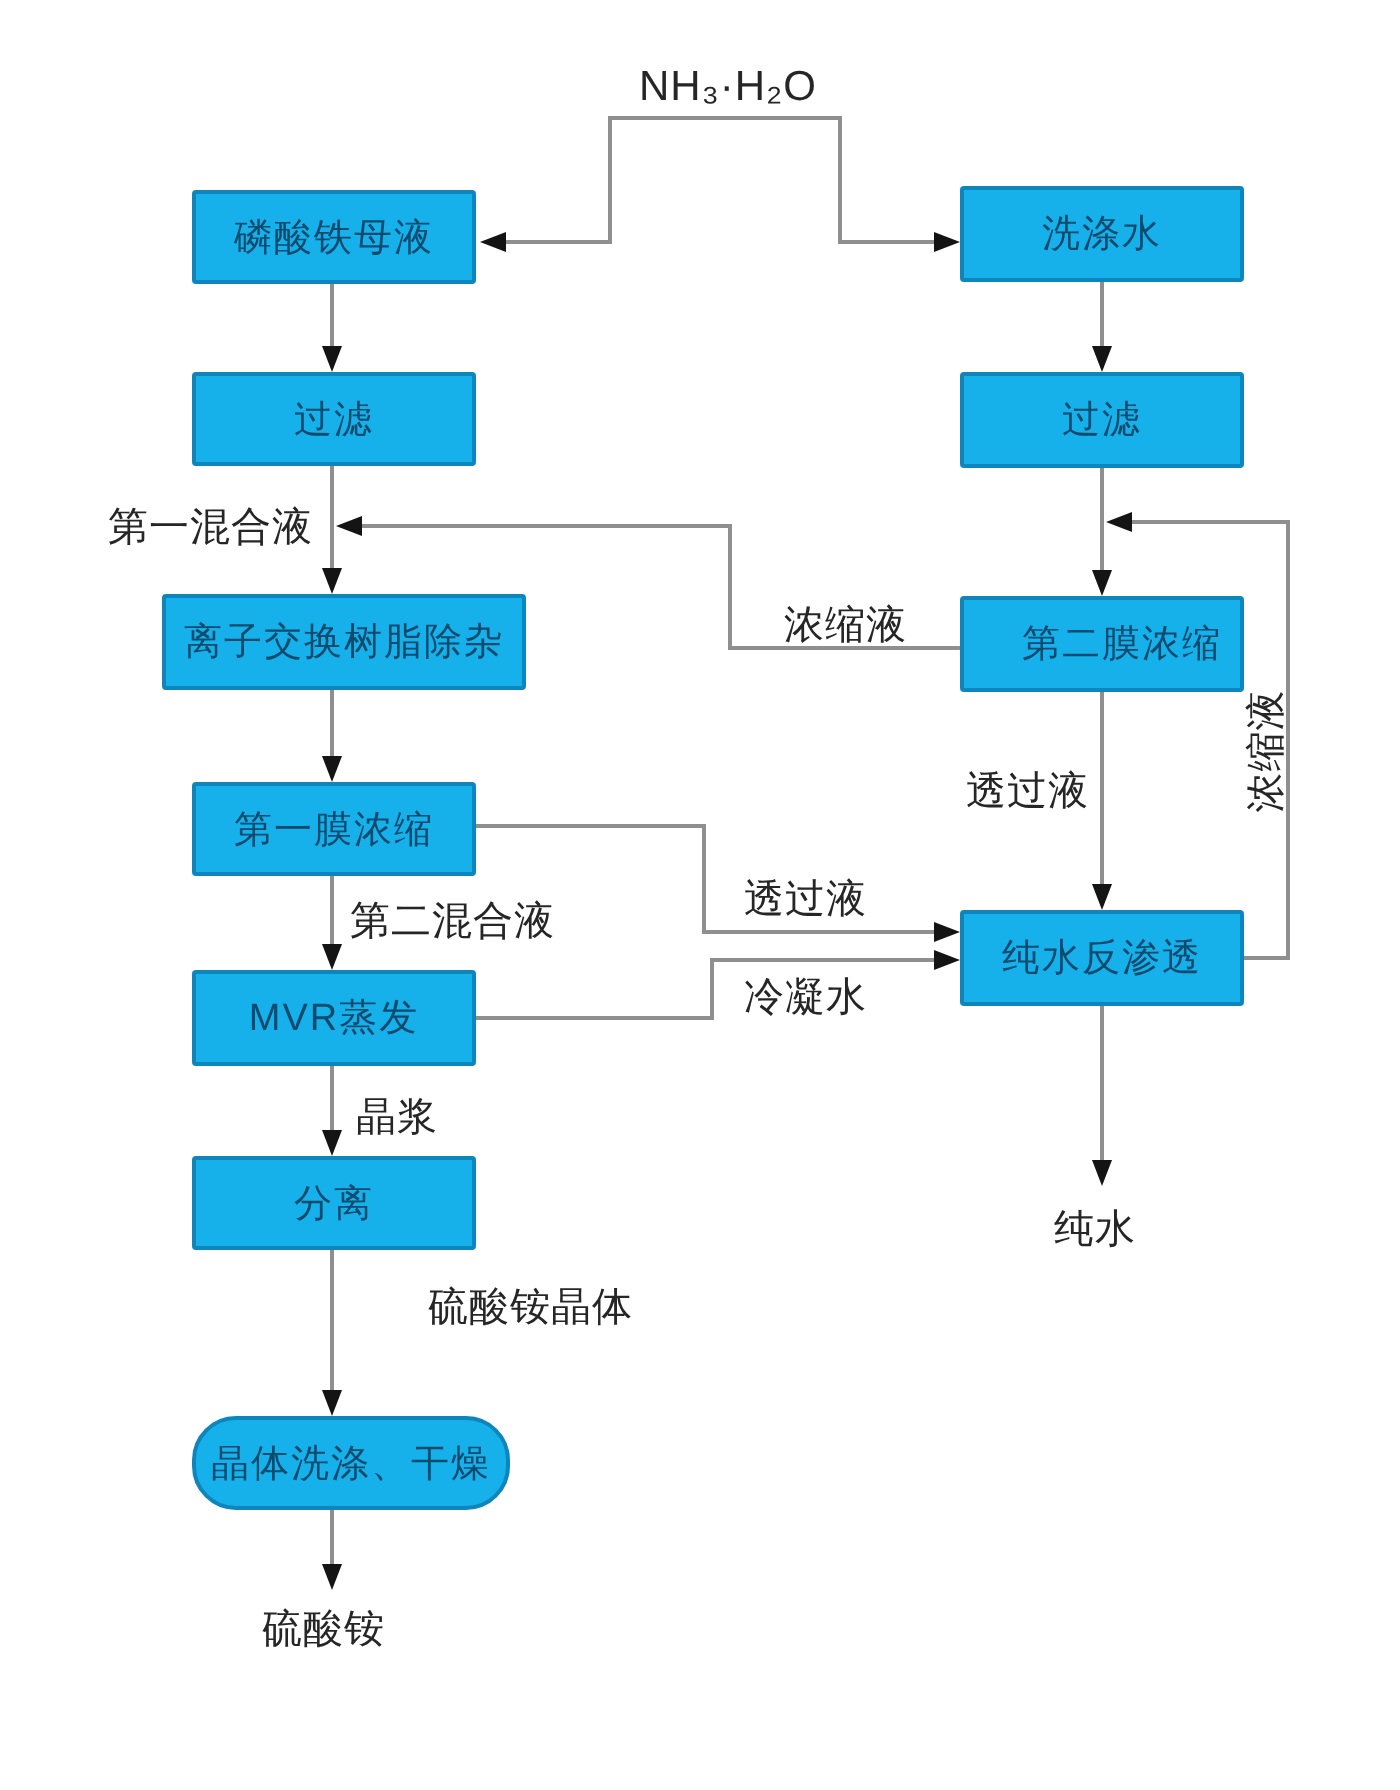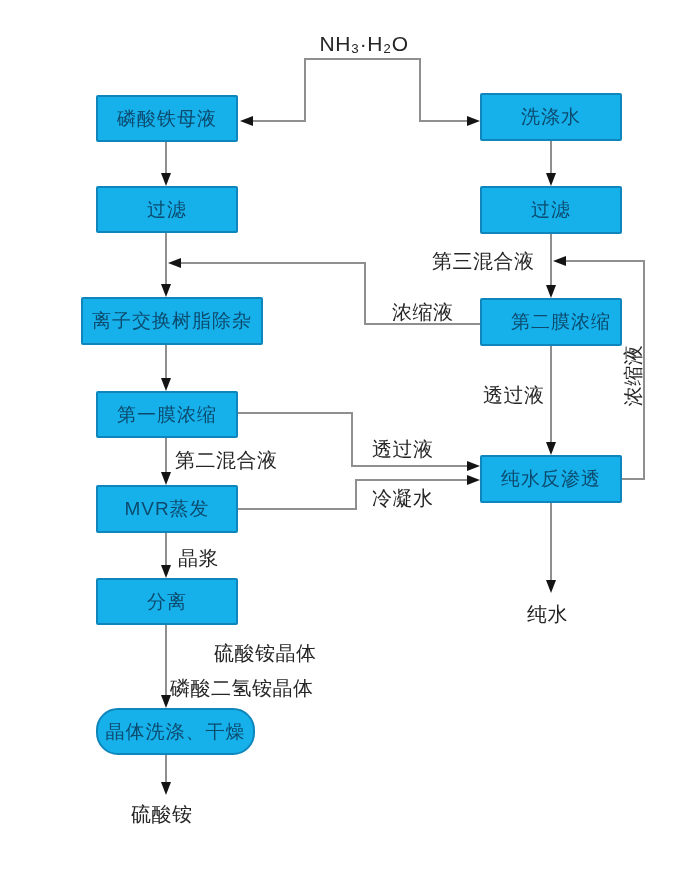--- a/index.html
+++ b/index.html
@@ -106,26 +106,25 @@
   <div class="line vline" style="left:355px;top:479px;height:31px;"></div>
   <div class="line hline" style="left:355px;top:479px;width:112px;"></div>
   <div class="arrow right" style="left:467px;top:475px;"></div>
 
   <div class="line hline" style="left:622px;top:478px;width:23px;"></div>
   <div class="line vline" style="left:643px;top:261px;height:219px;"></div>
   <div class="line hline" style="left:566px;top:260px;width:79px;"></div>
   <div class="arrow left" style="left:553px;top:256px;"></div>
 
   <div class="lbl formula center" style="left:318px;top:32px;width:92px;">NH₃·H₂O</div>
-  <div class="lbl" style="left:432px;top:248px;">第三混合液</div>
+  <div class="lbl" style="left:54px;top:250px;">第一混合液</div>
   <div class="lbl" style="left:392px;top:299px;">浓缩液</div>
   <div class="lbl" style="left:483px;top:382px;">透过液</div>
   <div class="lbl" style="left:175px;top:447px;">第二混合液</div>
   <div class="lbl" style="left:372px;top:436px;">透过液</div>
   <div class="lbl" style="left:372px;top:485px;">冷凝水</div>
   <div class="lbl rot" style="left:600px;top:362px;width:66px;">浓缩液</div>
   <div class="lbl" style="left:178px;top:545px;">晶浆</div>
   <div class="lbl" style="left:170px;top:640px;margin-left:44px;">硫酸铵晶体</div>
-  <div class="lbl" style="left:170px;top:675px;">磷酸二氢铵晶体</div>
   <div class="lbl" style="left:131px;top:801px;">硫酸铵</div>
   <div class="lbl" style="left:527px;top:601px;">纯水</div>
 
 </div>
 
 </body></html>

